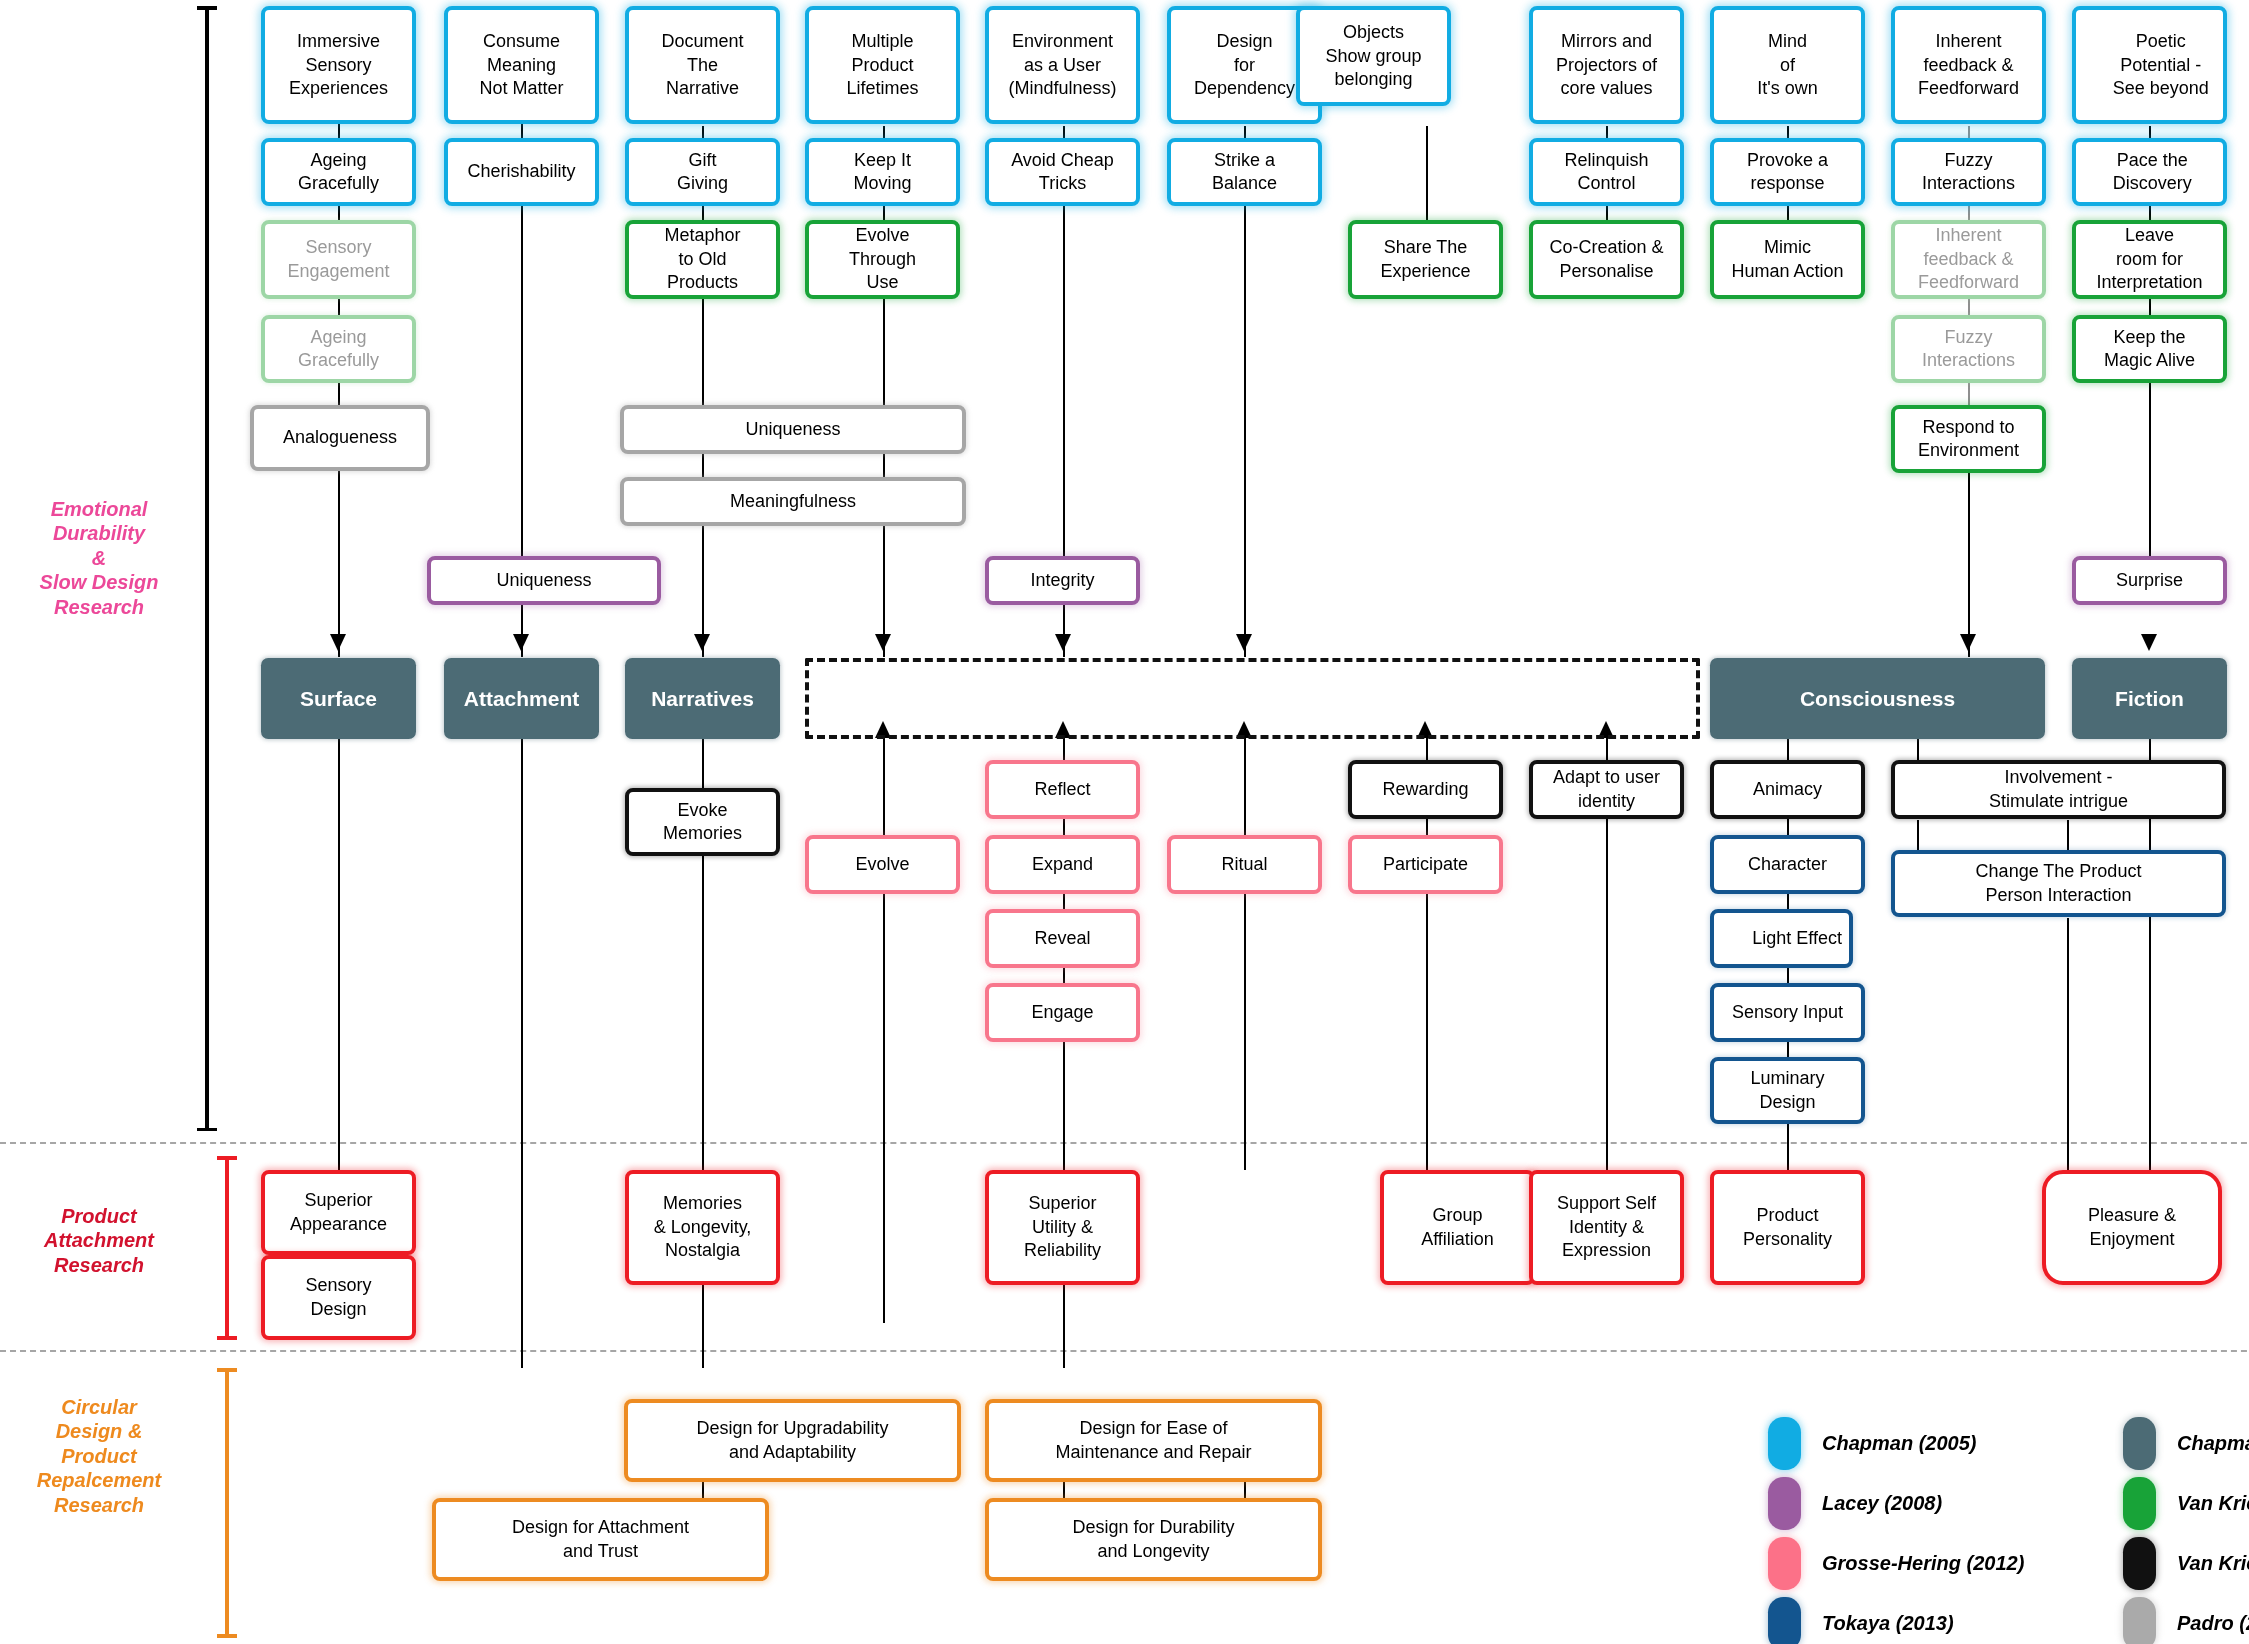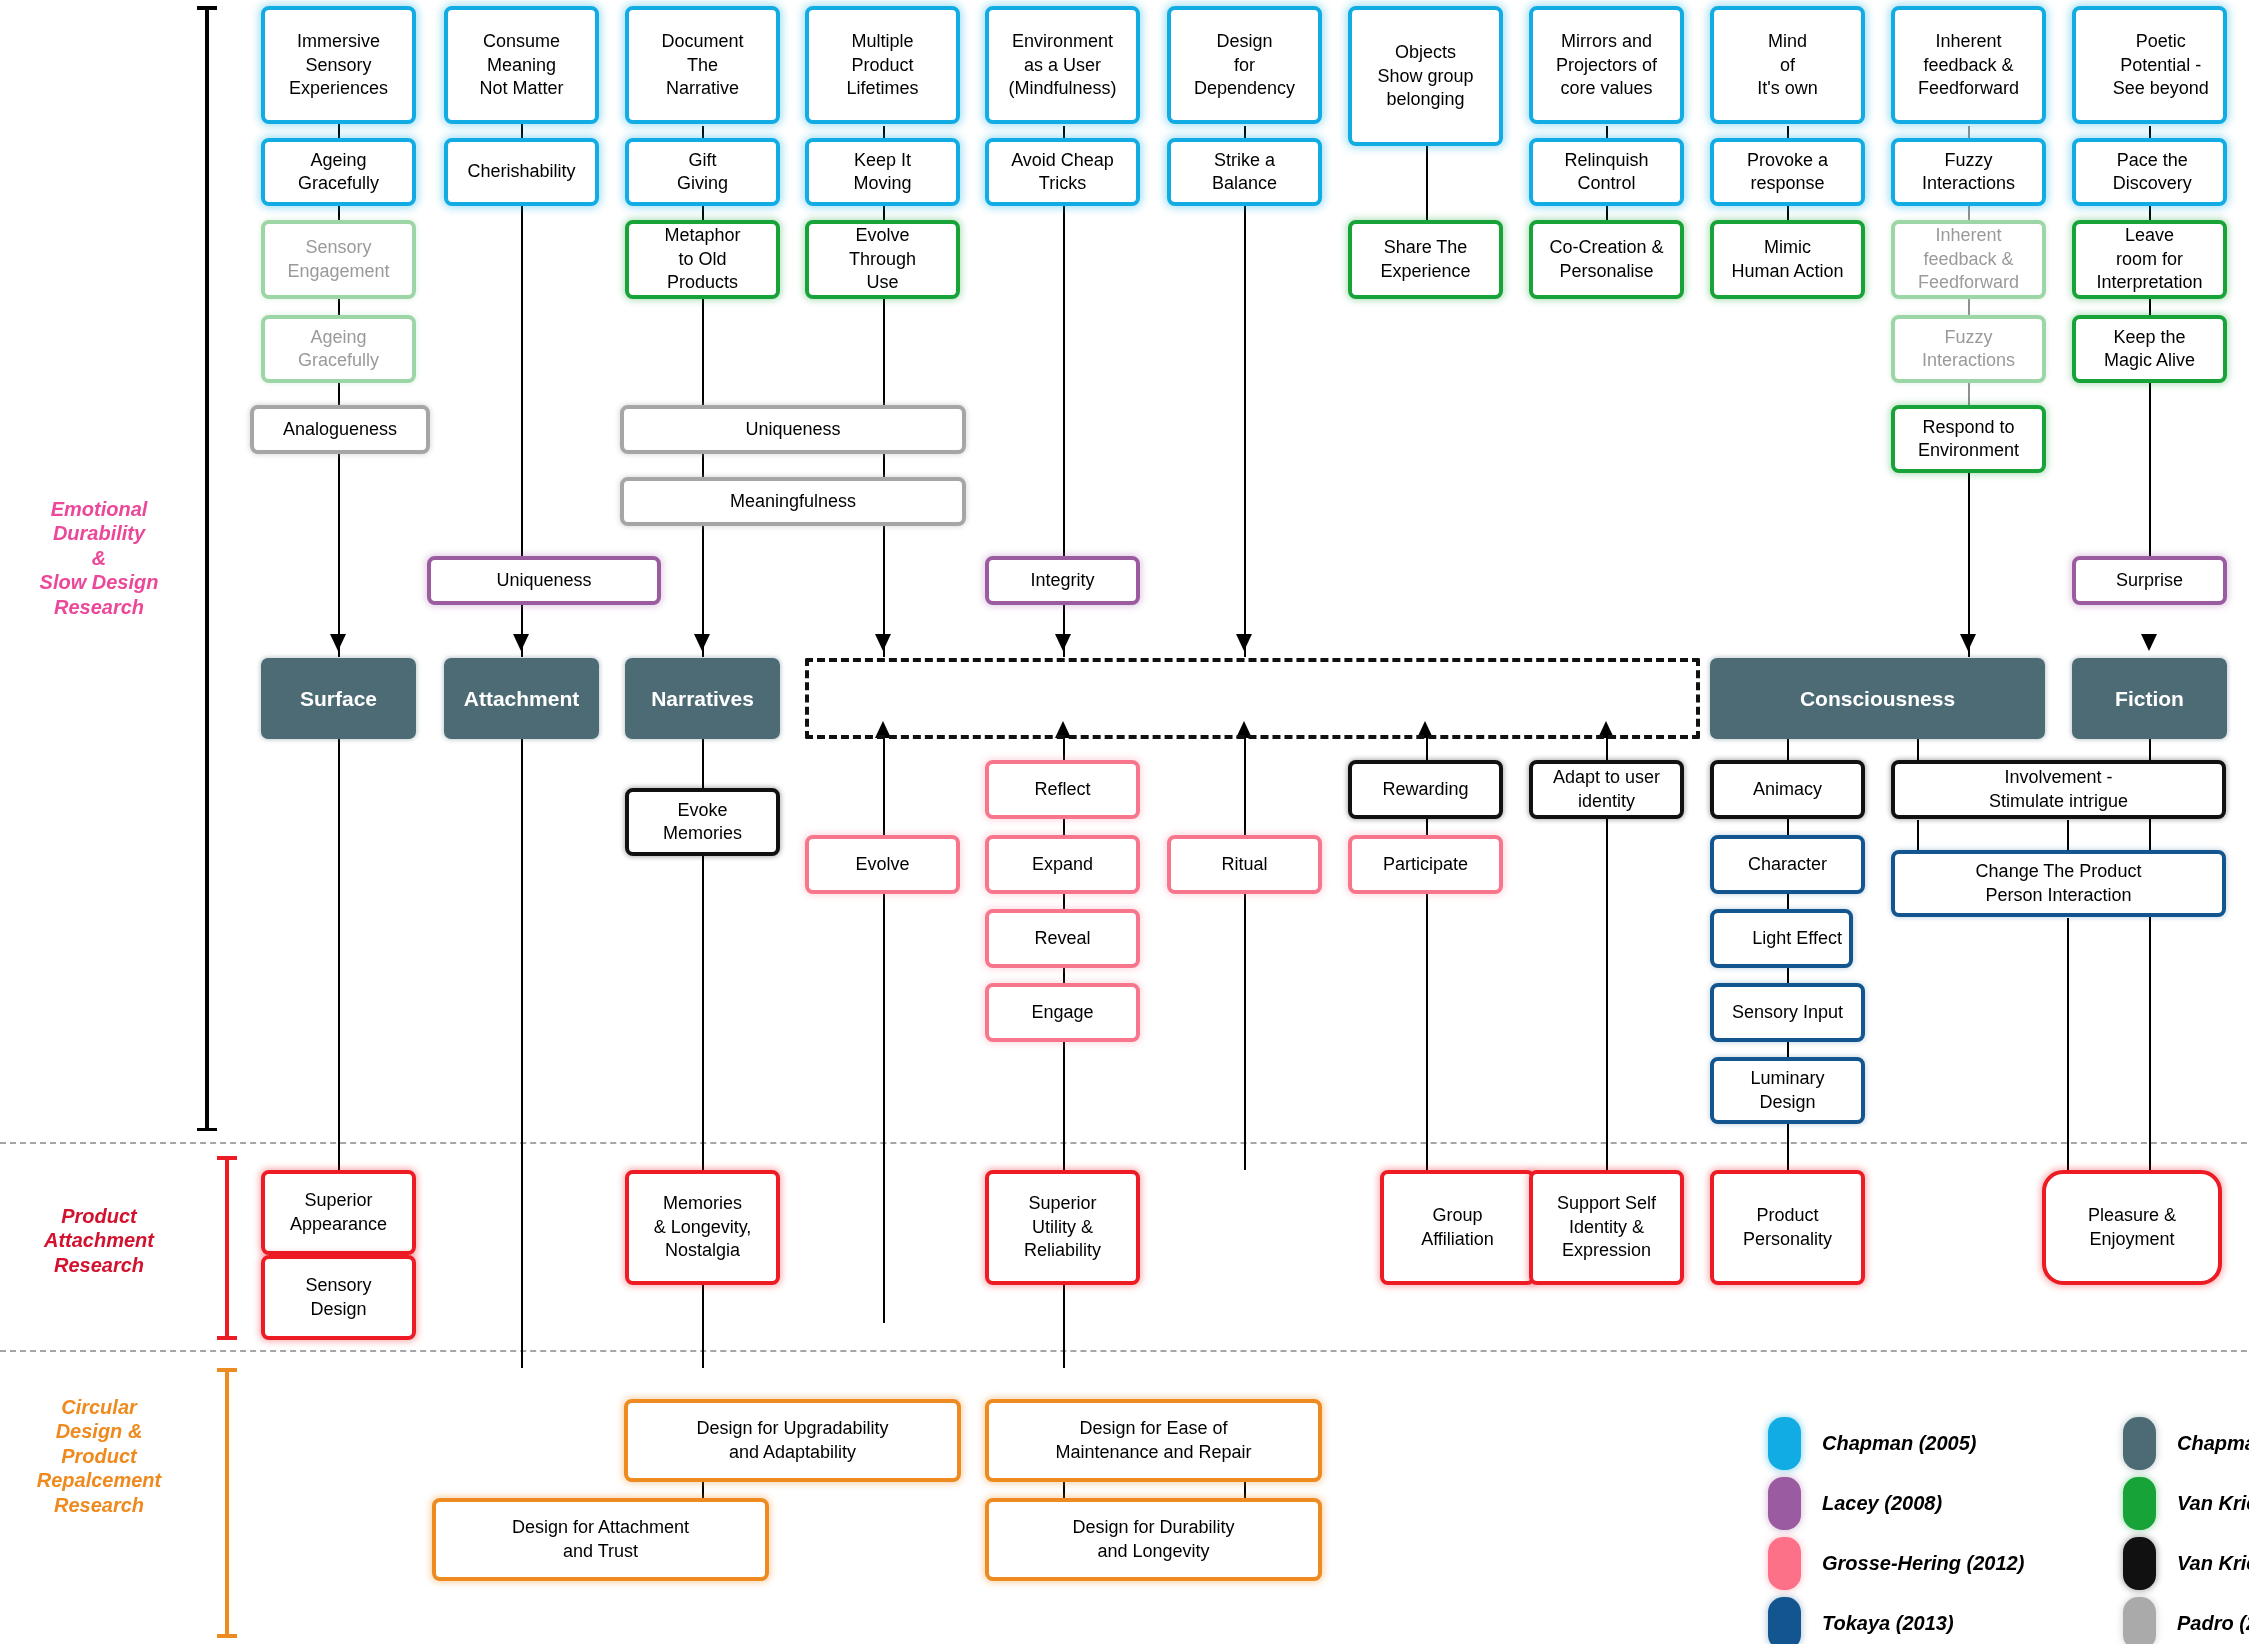--- a/index.html
+++ b/index.html
@@ -199,21 +199,21 @@
 Narrative</div>
   <div class="node b-chapman05" style="left:805px;top:6.3px;width:155px;height:118px;">Multiple
 Product
 Lifetimes</div>
   <div class="node b-chapman05" style="left:985px;top:6.3px;width:155px;height:118px;">Environment
 as a User
 (Mindfulness)</div>
   <div class="node b-chapman05" style="left:1167px;top:6.3px;width:155px;height:118px;">Design
 for
 Dependency</div>
-  <div class="node b-chapman05" style="left:1348px;top:6.3px;width:155px;height:140px;">Objects
+  <div class="node b-chapman05" style="left:1296px;top:6.3px;width:155px;height:100px;">Objects
 Show group
 belonging</div>
   <div class="node b-chapman05" style="left:1529px;top:6.3px;width:155px;height:118px;">Mirrors and
 Projectors of
 core values</div>
   <div class="node b-chapman05" style="left:1710px;top:6.3px;width:155px;height:118px;">Mind
 of
 It's own</div>
   <div class="node b-chapman05" style="left:1891px;top:6.3px;width:155px;height:118px;">Inherent
 feedback &amp;
@@ -265,21 +265,21 @@
 
   <div class="node b-faded-green" style="left:261px;top:315px;width:155px;height:68px;">Ageing
 Gracefully</div>
   <div class="node b-faded-green" style="left:1891px;top:315px;width:155px;height:68px;">Fuzzy
 Interactions</div>
   <div class="node b-vk11" style="left:2072px;top:315px;width:155px;height:68px;">Keep the
 Magic Alive</div>
   <div class="node b-vk11" style="left:1891px;top:405px;width:155px;height:68px;">Respond to
 Environment</div>
 
-  <div class="node b-padro" style="left:250px;top:405px;width:180px;height:49px;">Analogueness</div>
+  <div class="node b-padro" style="left:250px;top:405px;width:180px;height:66px;">Analogueness</div>
   <div class="node b-padro" style="left:620px;top:405px;width:346px;height:49px;">Uniqueness</div>
   <div class="node b-padro" style="left:620px;top:477px;width:346px;height:49px;">Meaningfulness</div>
 
   <div class="node b-lacey" style="left:427px;top:556px;width:234px;height:49px;">Uniqueness</div>
   <div class="node b-lacey" style="left:985px;top:556px;width:155px;height:49px;">Integrity</div>
   <div class="node b-lacey" style="left:2072px;top:556px;width:155px;height:49px;">Surprise</div>
 
   <div class="node fill-dark" style="left:261px;top:658px;width:155px;height:81px;">Surface</div>
   <div class="node fill-dark" style="left:444px;top:658px;width:155px;height:81px;">Attachment</div>
   <div class="node fill-dark" style="left:625px;top:658px;width:155px;height:81px;">Narratives</div>

